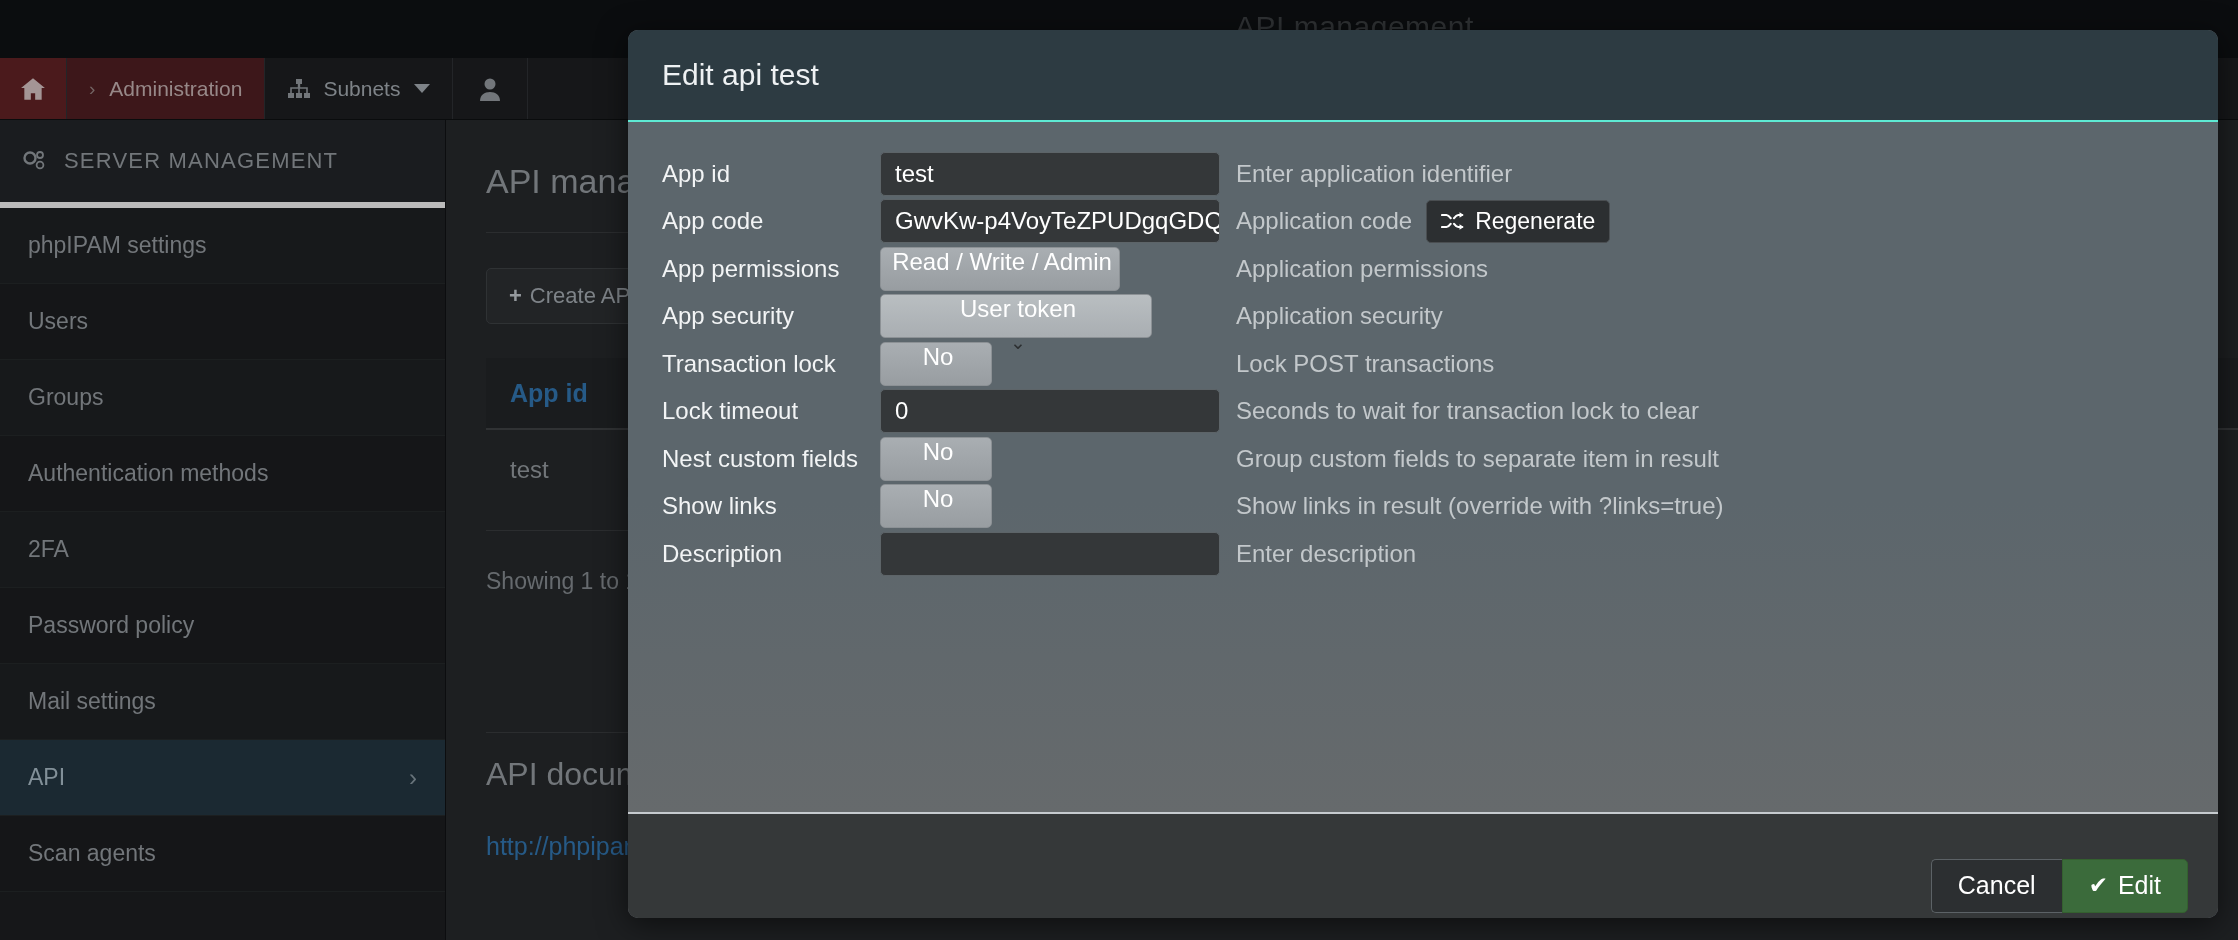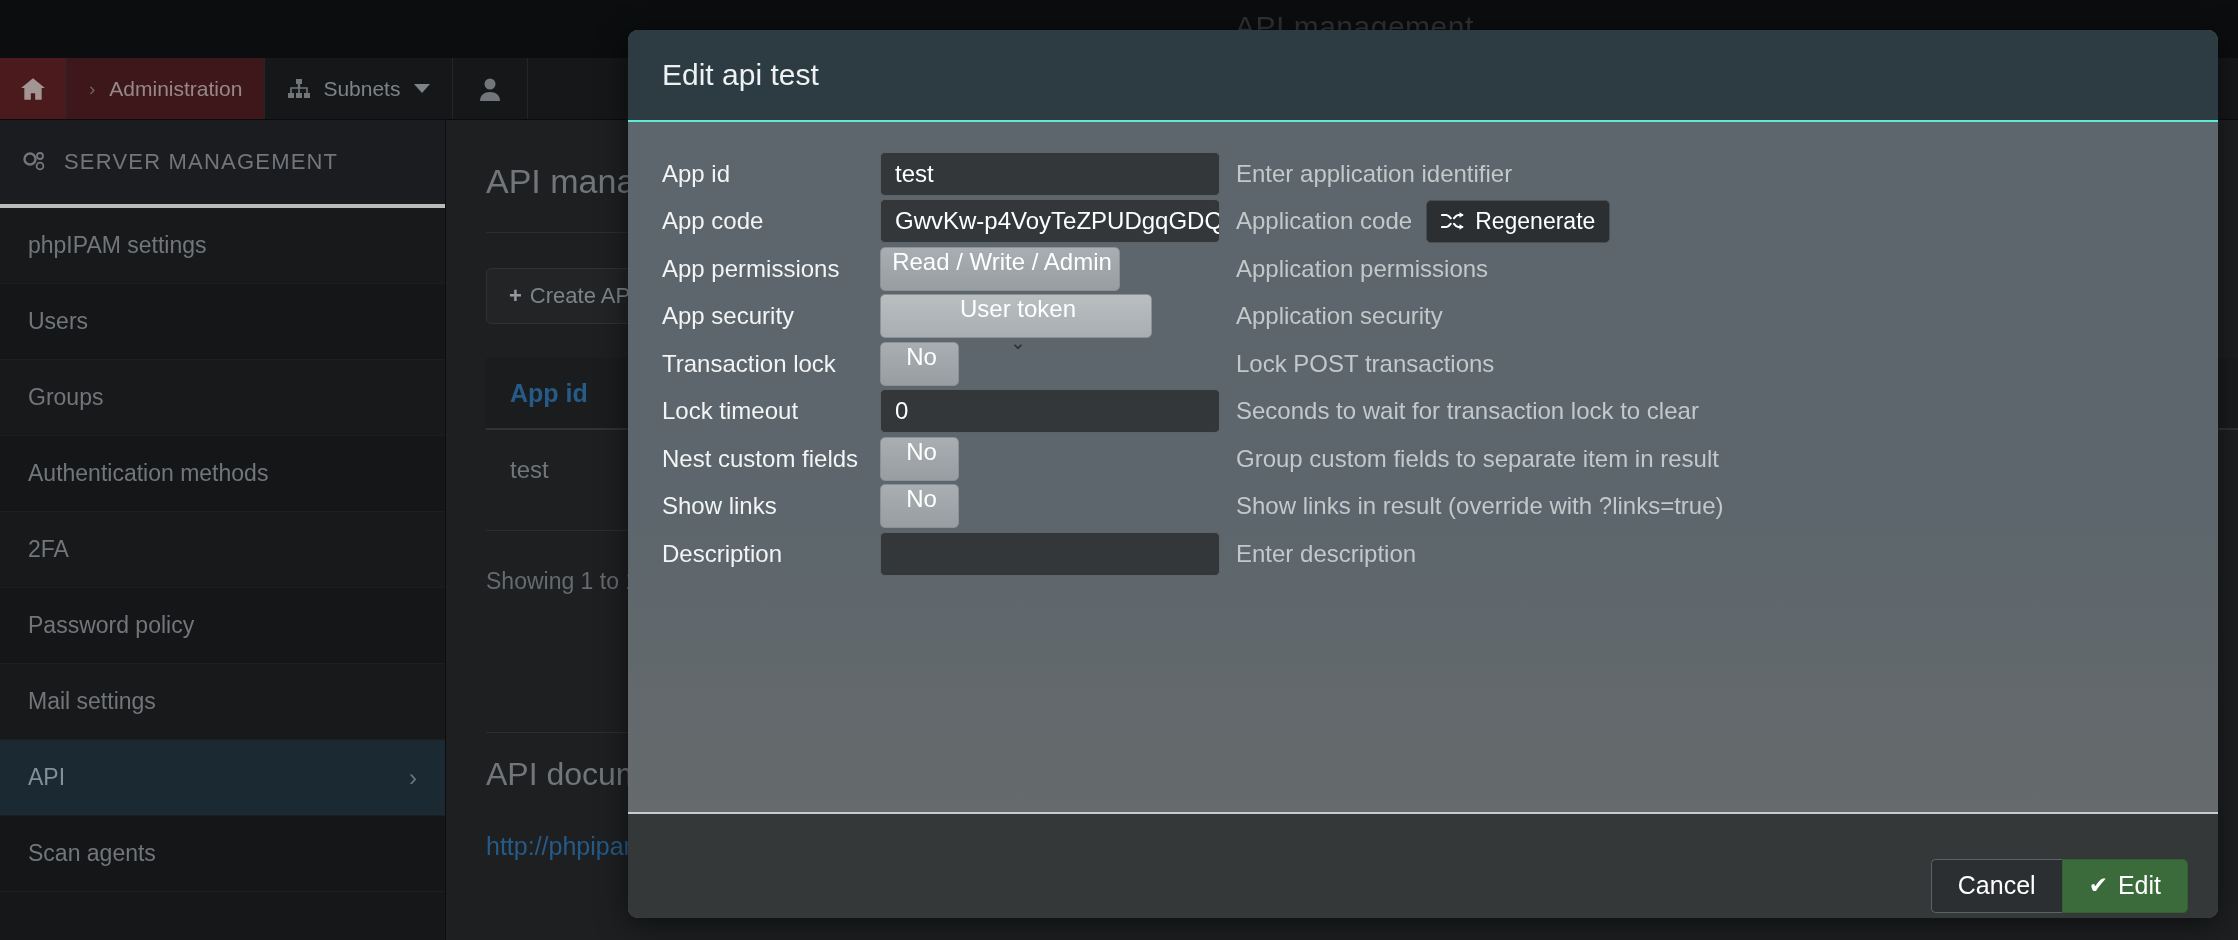--- a/index.html
+++ b/index.html
@@ -47,21 +47,21 @@
 
   
   .sidebar {
     position: absolute; left: 0; top: 120px; width: 446px; height: 820px;
     background: #1b1d1f; border-right: 1px solid #0f1113;
   }
   .sb-head {
     display: flex; align-items: center; gap: 16px;
     height: 88px; padding: 0 22px;
     color: #8b9095; font-size: 22px; letter-spacing: 1.2px;
-    background: #202326; border-bottom: 4px solid #e5e5e5;
+    background: #202326; border-bottom: 6px solid #e5e5e5;
   }
   .sb-item {
     display: flex; align-items: center; justify-content: space-between;
     height: 76px; padding: 0 28px;
     color: #8b9095; font-size: 23px;
     border-bottom: 1px solid #232628;
     background: #1d1f21;
   }
   .sb-item.alt { background: #1a1c1e; }
   .sb-item.active { background: #22333d; color: #9fb0bb; }
@@ -151,21 +151,21 @@
     background: linear-gradient(180deg,#a9aeb2 0%, #989da1 100%);
     border: 1px solid #8c9195; border-radius: 5px;
     color: #ffffff; font-size: 24px;
     height: 44px; padding: 0 10px 0 14px;
     display: flex; align-items: center; justify-content: space-between; gap: 10px;
     white-space: nowrap;
     flex-direction: column;
   }
   .sel.w-perm { width: 240px; }
   .sel.w-sec  { width: 272px; }
-  .sel.w-small{ width: 79px; }
+  .sel.w-small{ width: 112px; }
   .sel .chev { font-size: 19px; color: #2c2f31; line-height: 1; }
   .sel.light { background: linear-gradient(180deg,#b9bec1 0%, #a9aeb2 100%); }
 
   .regen-btn {
     background: #2c2f31; border: 1px solid #4a4e51; border-radius: 5px;
     color: #ffffff; font-size: 23px; padding: 7px 14px;
     display: inline-flex; align-items: center; gap: 10px; white-space: nowrap;
   }
 
   .modal-footer {

